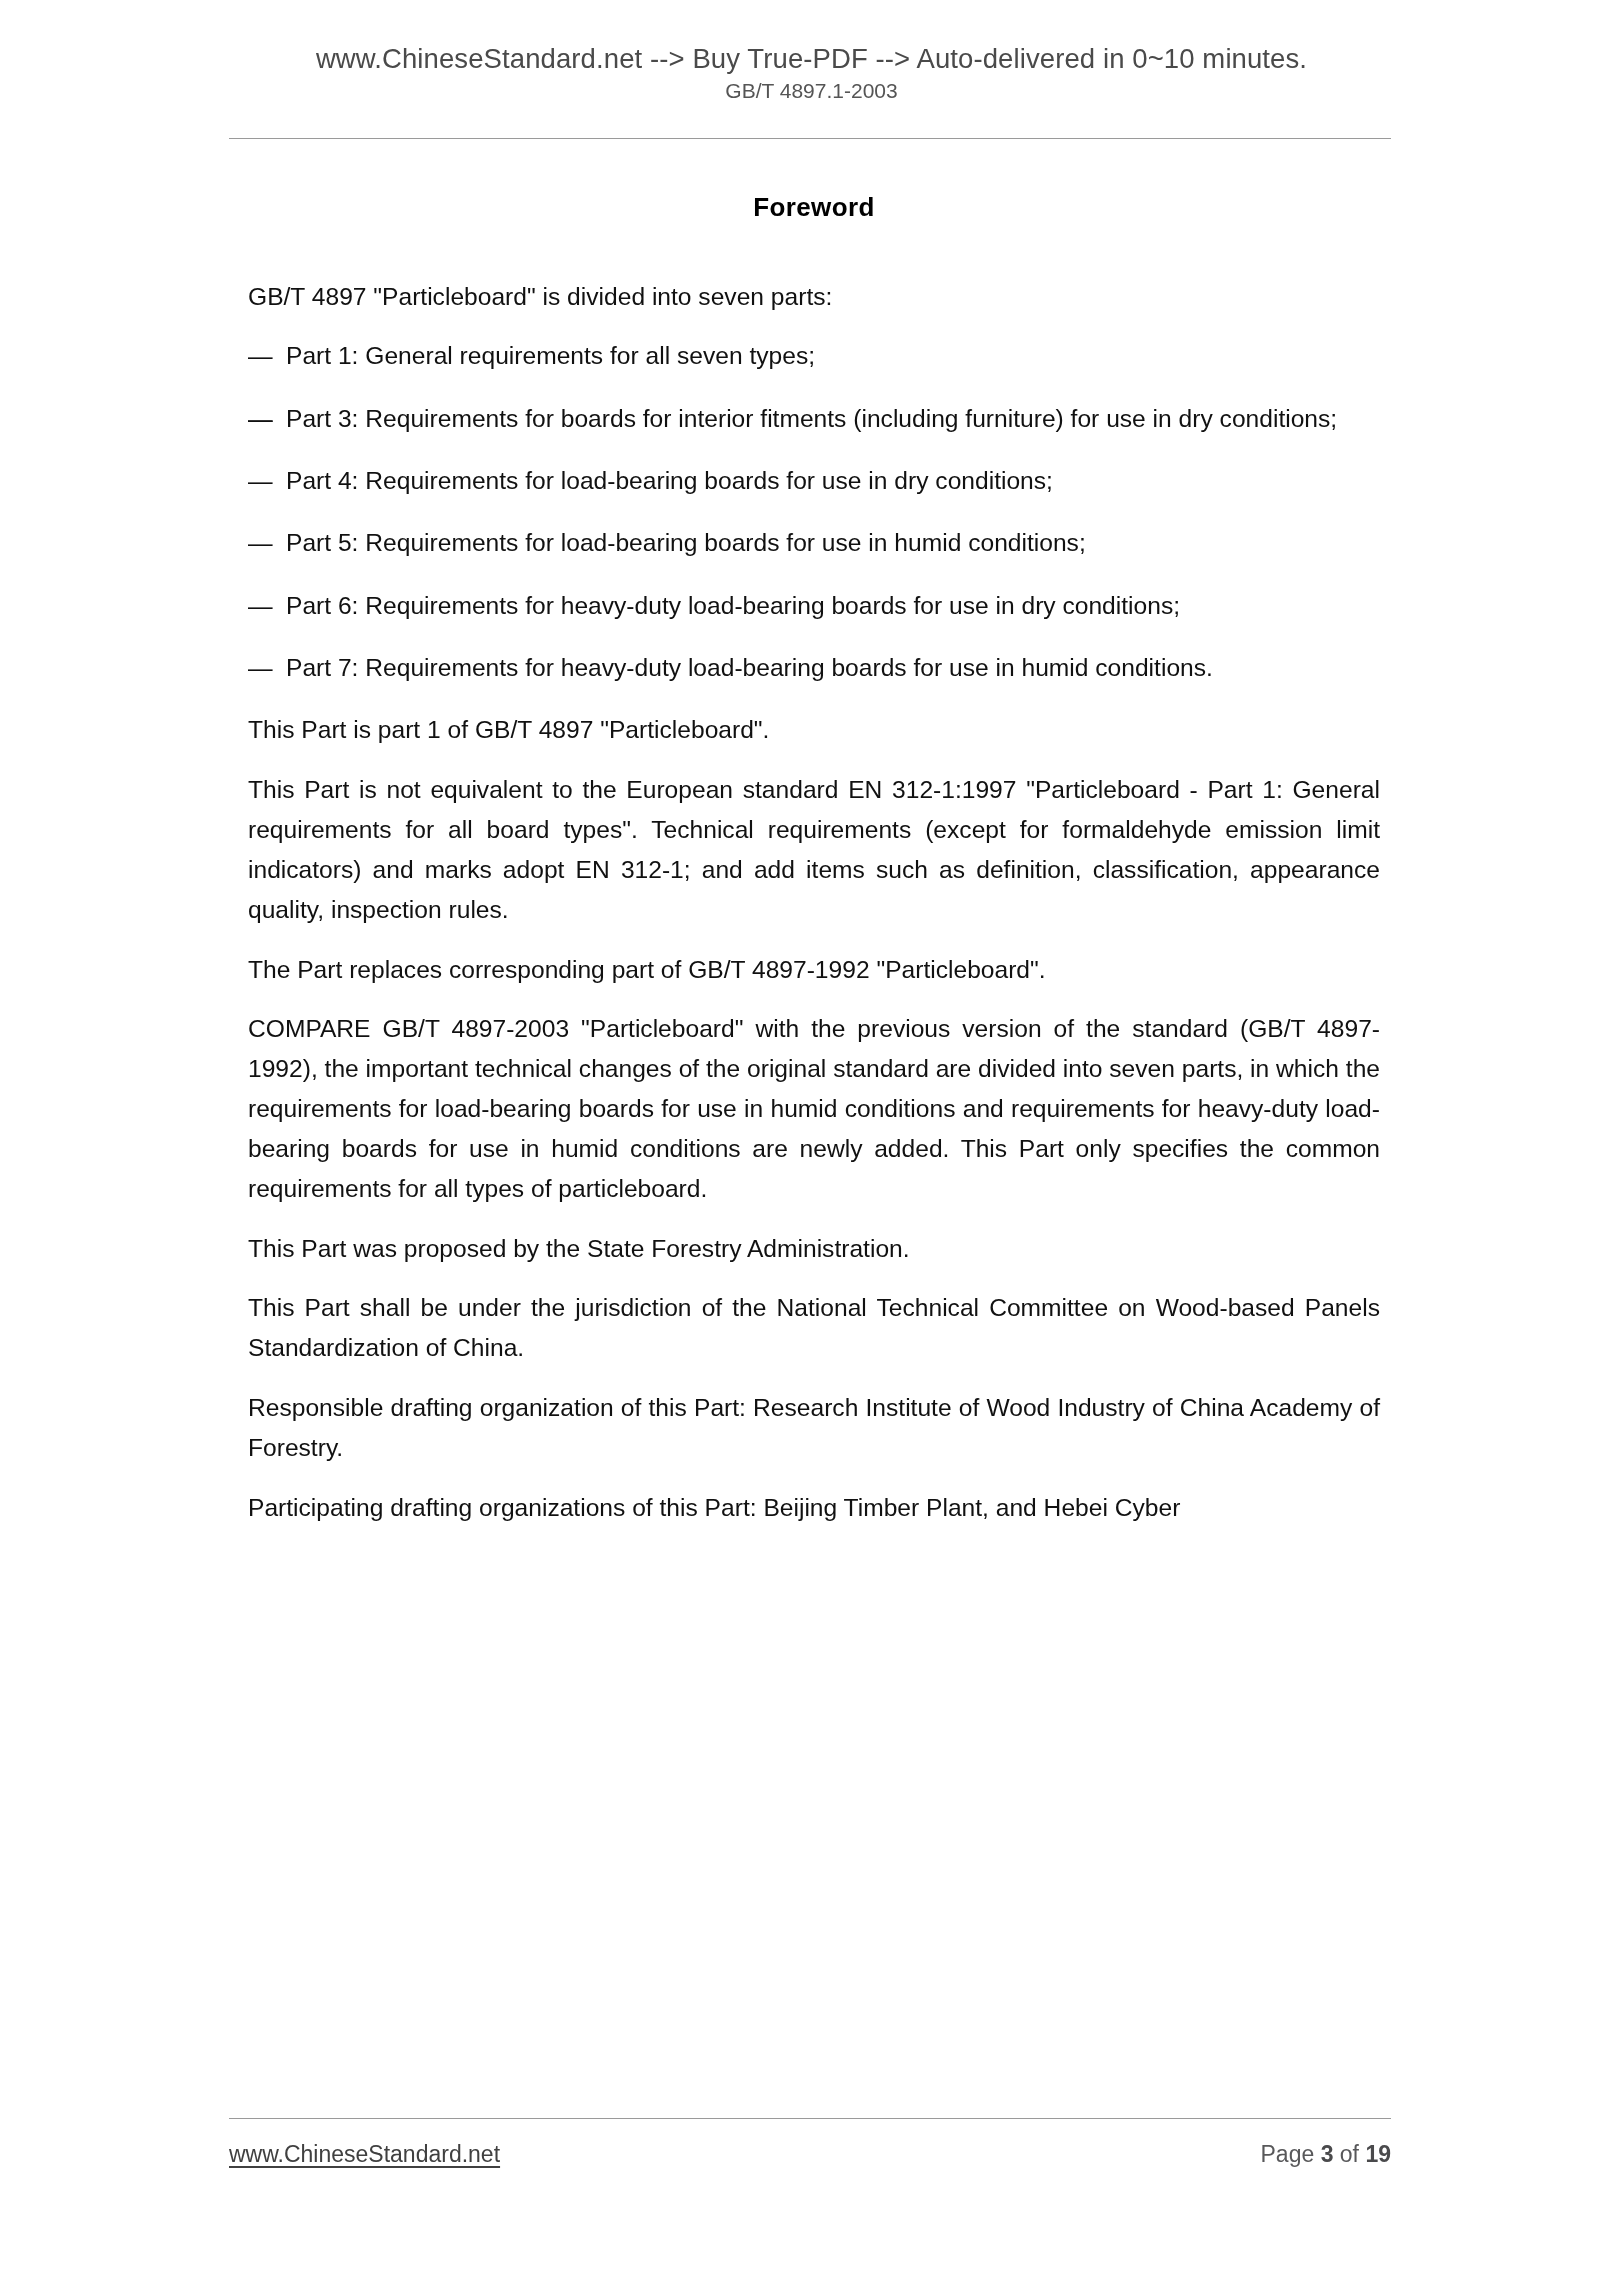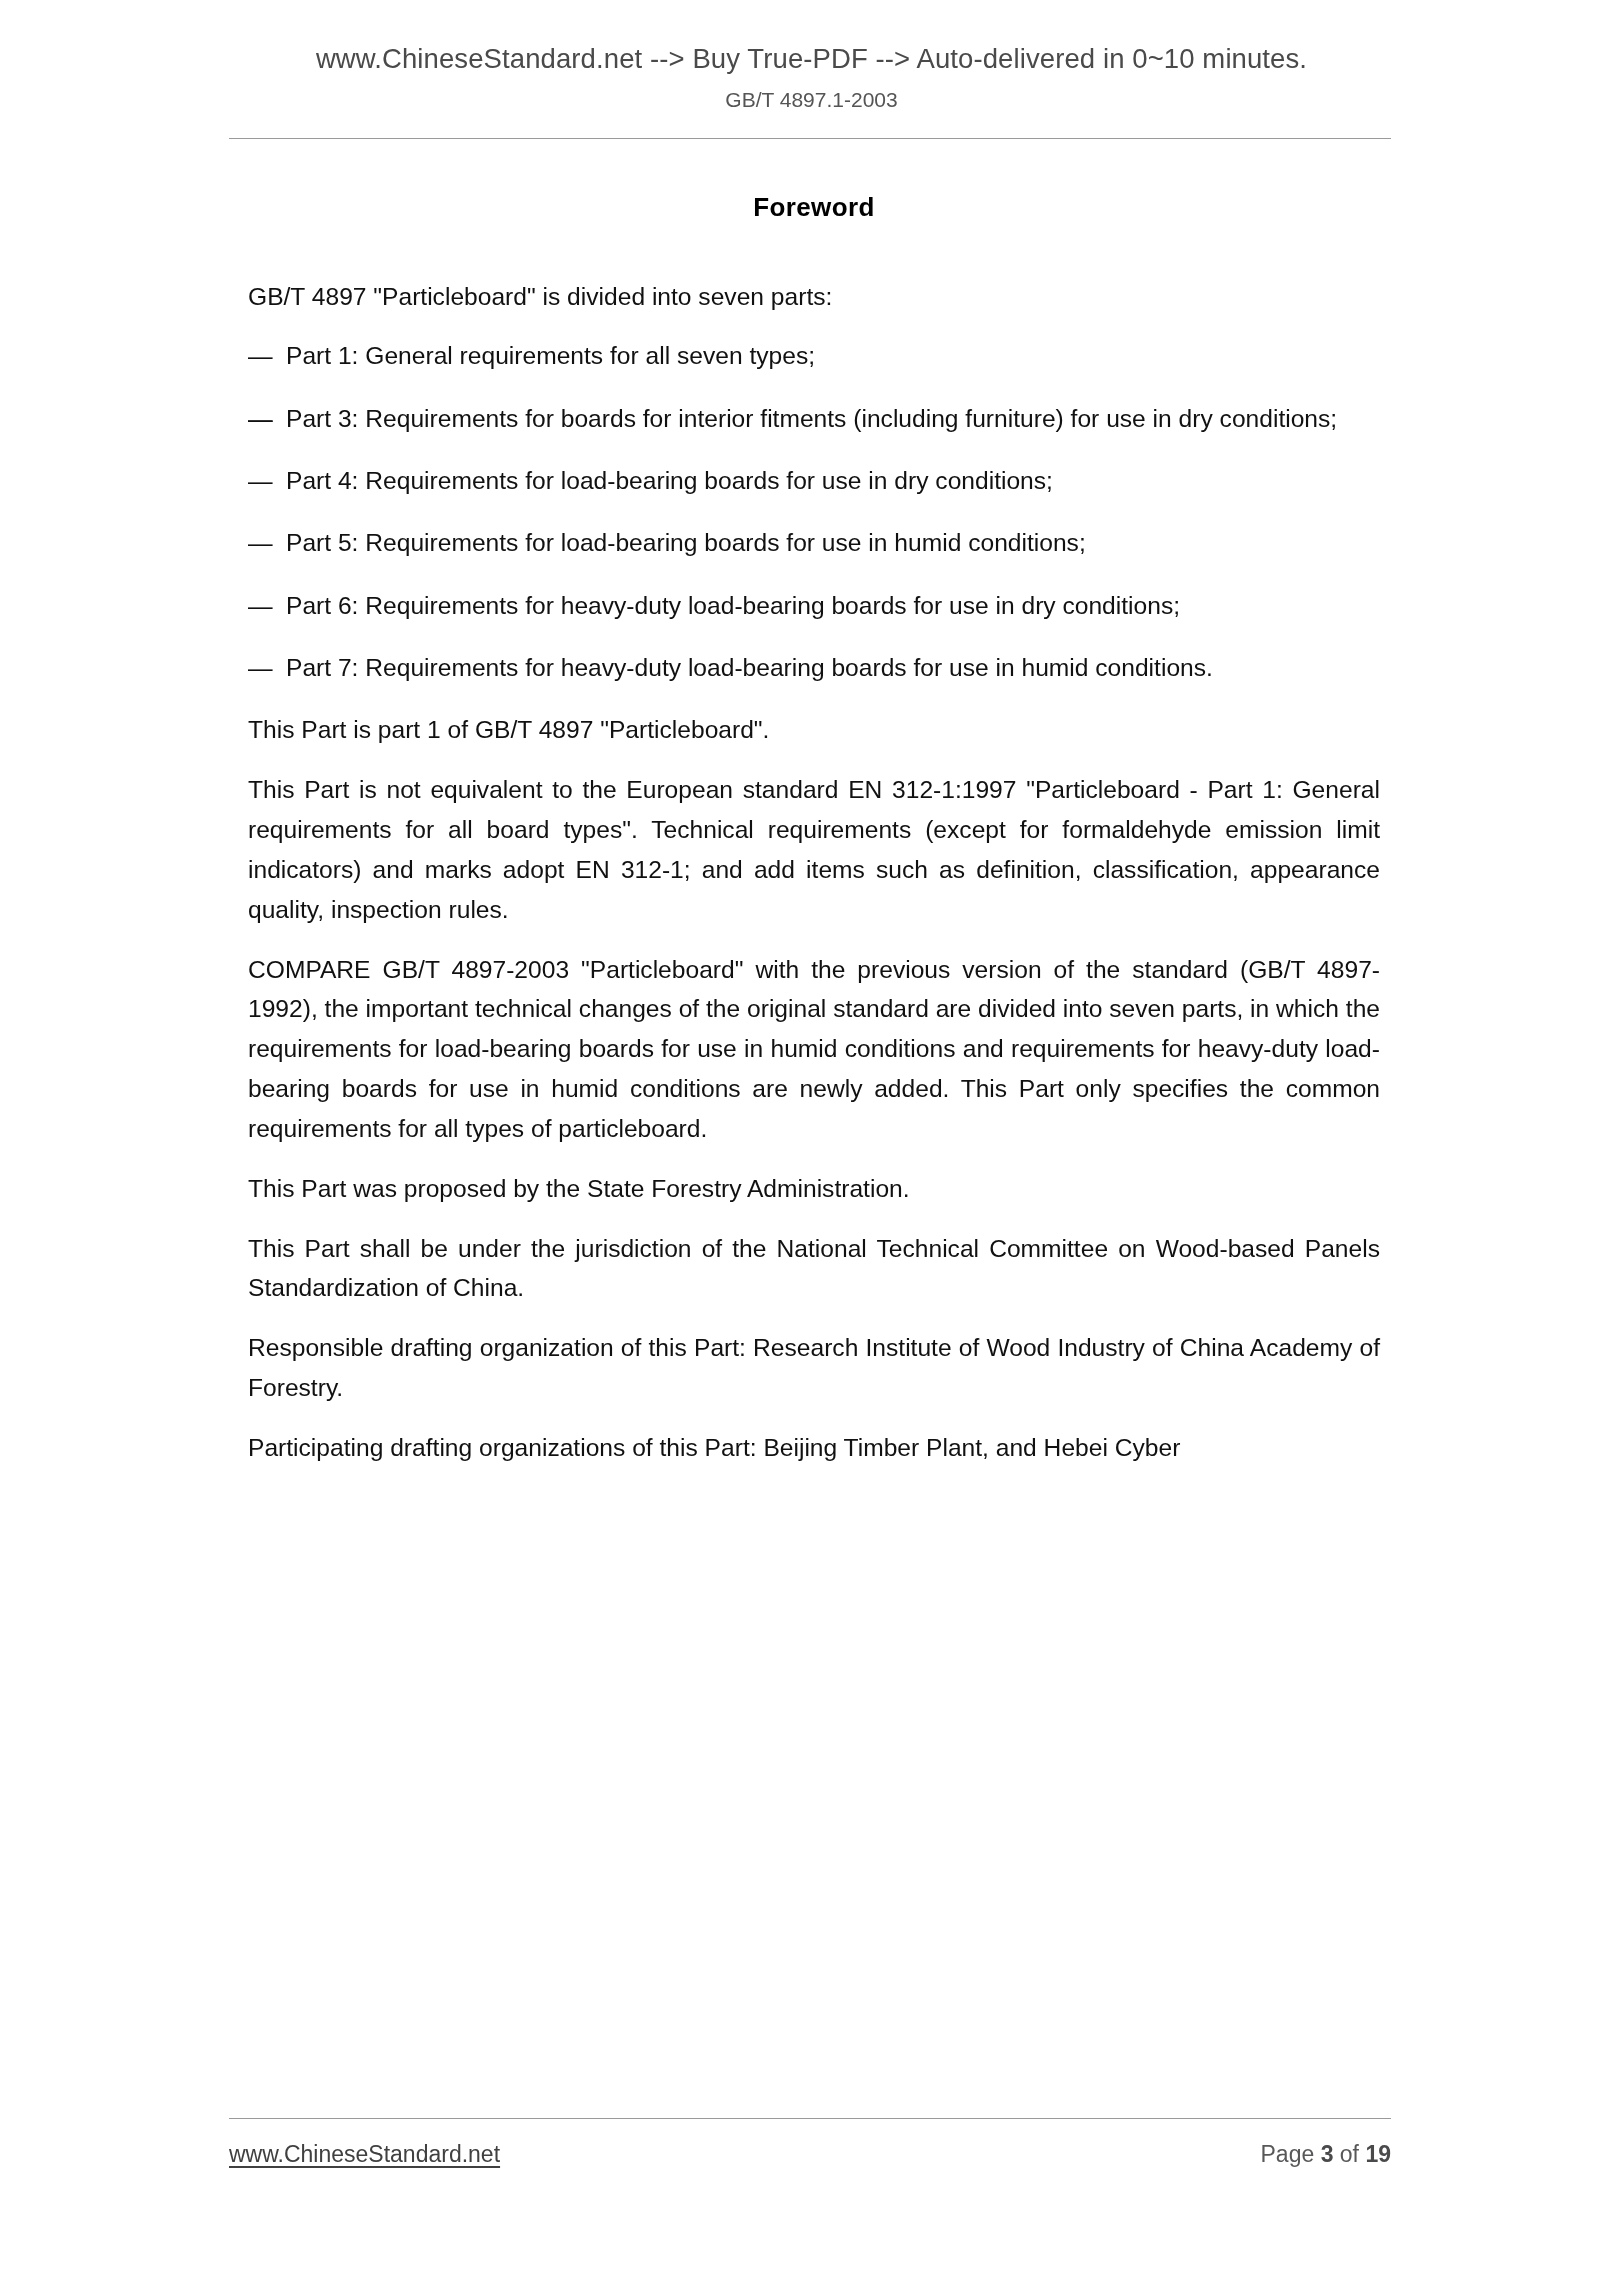--- a/index.html
+++ b/index.html
@@ -34,21 +34,21 @@
     line-height: 1.18;
     color: #4a4a4a;
     letter-spacing: 0.1px;
     white-space: nowrap;
   }
   .std-number-line {
     text-align: center;
     font-size: 21px;
     line-height: 1.2;
     color: #555555;
-    margin-top: 12px;
+    margin-top: 3px;
   }
   .header-rule {
     position: absolute;
     left: 229px;
     top: 138px;
     width: 1162px;
     height: 0.8px;
     background: #9a9a9a;
   }
 
@@ -180,20 +180,21 @@
         <span>Part 6: Requirements for heavy-duty load-bearing boards for use in dry conditions;</span>
       </li>
       <li class="part-item justify">
         <span class="dash">—</span>
         <span>Part 7: Requirements for heavy-duty load-bearing boards for use in humid conditions.</span>
       </li>
     </ul>
 
     <p class="para">This Part is part 1 of GB/T 4897 "Particleboard".</p>
     <p class="para justify">This Part is not equivalent to the European standard EN 312-1:1997 "Particleboard - Part 1: General requirements for all board types". Technical requirements (except for formaldehyde emission limit indicators) and marks adopt EN 312-1; and add items such as definition, classification, appearance quality, inspection rules.</p>
+    <p class="para">The Part replaces corresponding part of GB/T 4897-1992 "Particleboard".</p>
     <p class="para justify">COMPARE GB/T 4897-2003 "Particleboard" with the previous version of the standard (GB/T 4897-1992), the important technical changes of the original standard are divided into seven parts, in which the requirements for load-bearing boards for use in humid conditions and requirements for heavy-duty load-bearing boards for use in humid conditions are newly added. This Part only specifies the common requirements for all types of particleboard.</p>
     <p class="para">This Part was proposed by the State Forestry Administration.</p>
     <p class="para justify">This Part shall be under the jurisdiction of the National Technical Committee on Wood-based Panels Standardization of China.</p>
     <p class="para justify">Responsible drafting organization of this Part: Research Institute of Wood Industry of China Academy of Forestry.</p>
     <p class="para">Participating drafting organizations of this Part: Beijing Timber Plant, and Hebei Cyber</p>
 
   </div>
 
   <div class="page-footer">
     <div class="footer-rule"></div>

